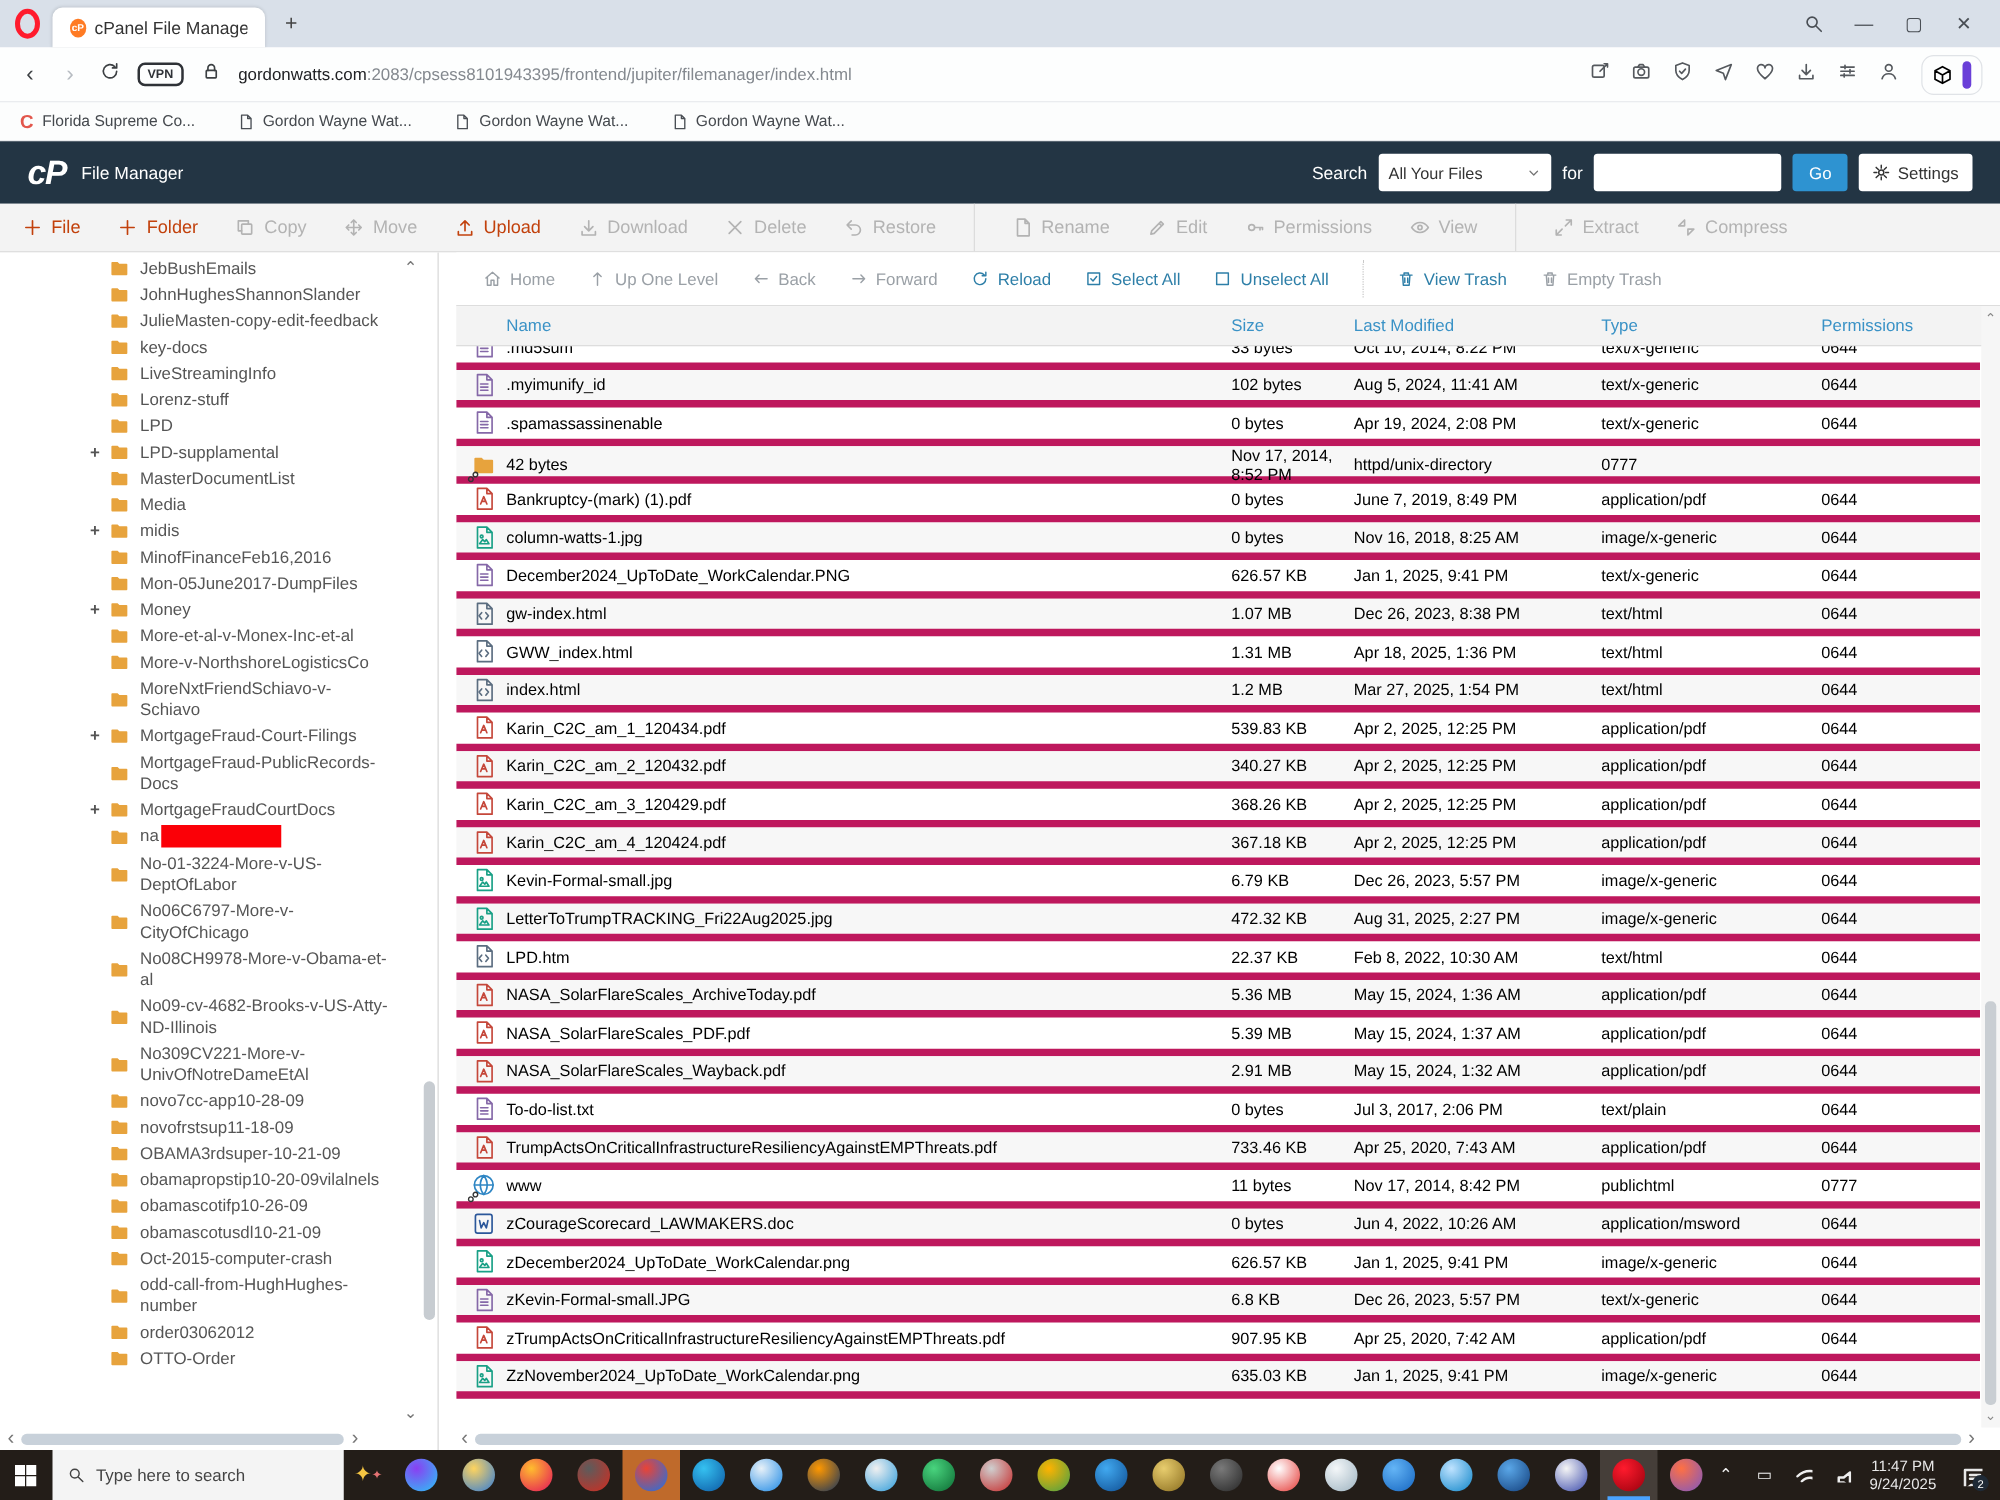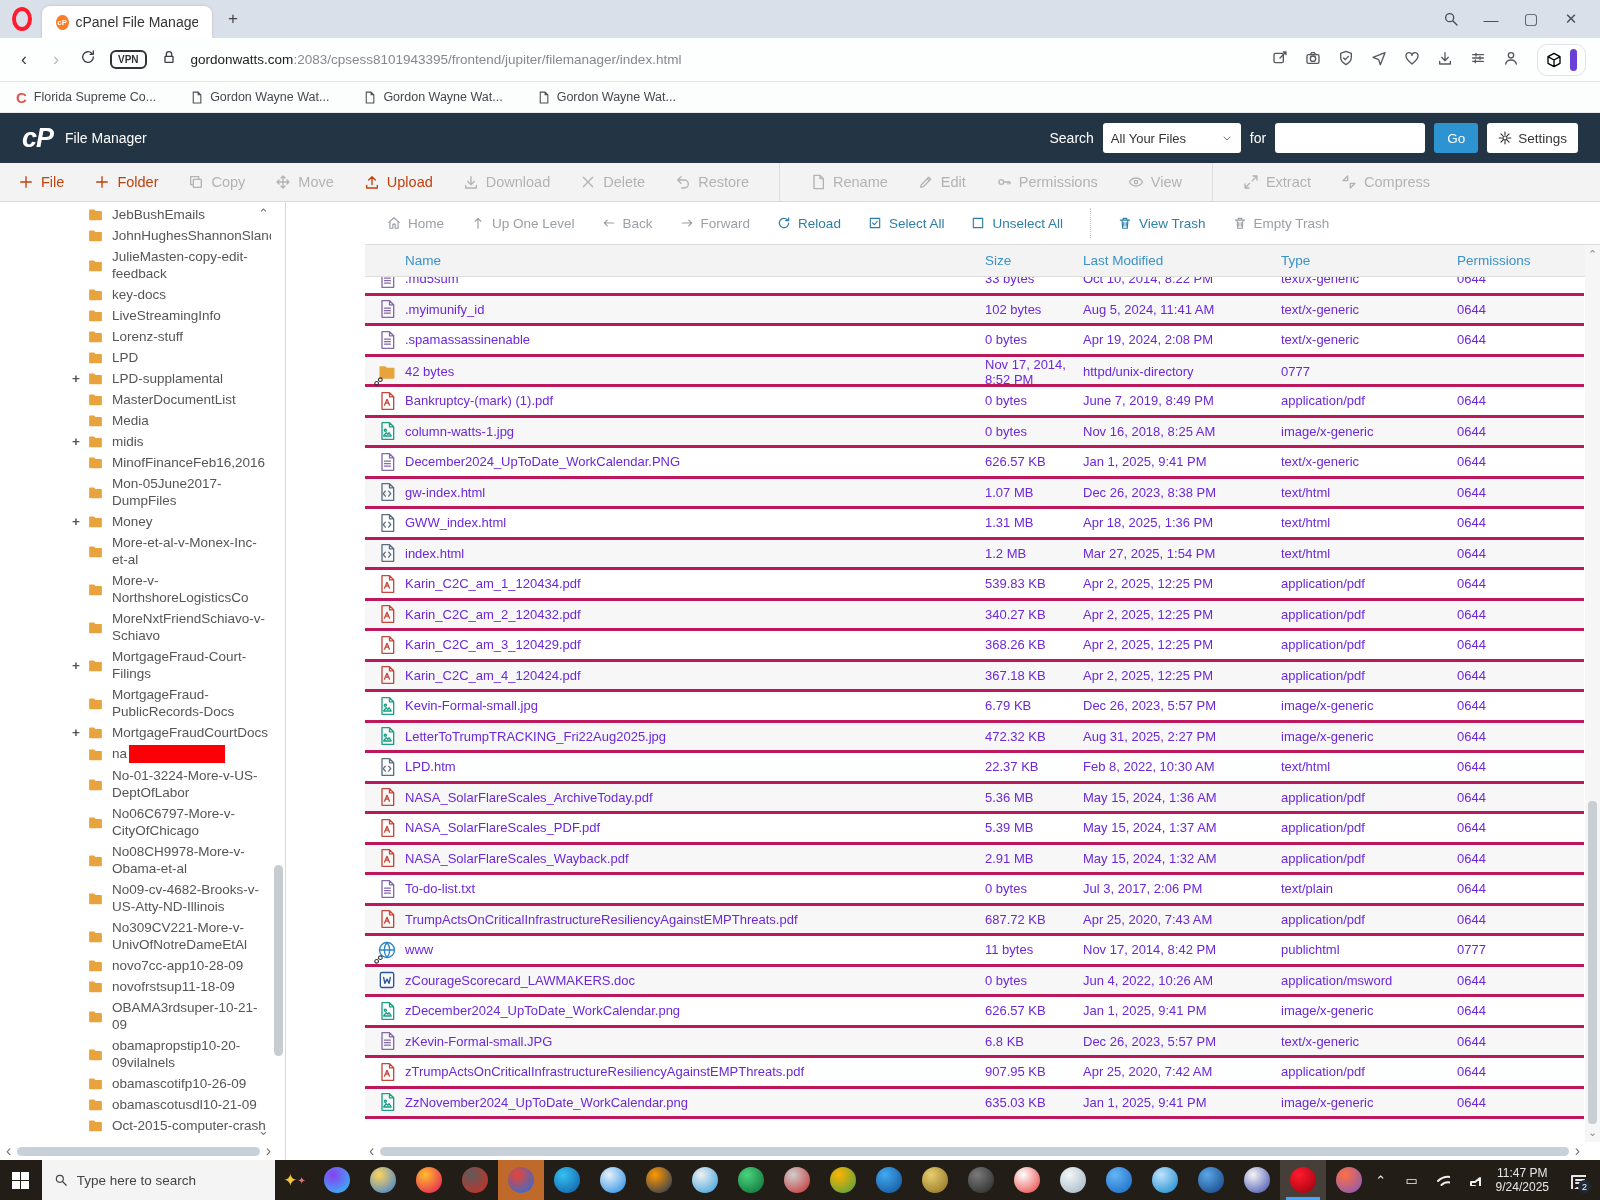--- a/index.html
+++ b/index.html
@@ -44,21 +44,21 @@
   .btn-settings{background:#fff;color:#333;border-radius:3px;height:30px;padding:0 11px;display:flex;align-items:center;gap:6px;font-size:13.5px;}
 
   
   .cp-toolbar{position:absolute;top:163px;left:0;right:0;height:39px;background:#f3f3f3;border-bottom:1px solid #d9d9d9;display:flex;align-items:center;padding-left:18px;gap:30px;}
   .tbtn{display:flex;align-items:center;gap:7px;font-size:14.5px;color:#c2410c;}
   .tbtn.dis{color:#b3b3b3;}
   .tsep{width:1px;height:38px;background:#dcdcdc;}
 
   
   .content{position:absolute;top:202px;left:0;right:0;bottom:40px;background:#fff;}
-  .sidebar{position:absolute;top:0;left:0;width:286px;bottom:0;border-right:1px solid #d9d9d9;overflow:hidden;}
+  .sidebar{position:absolute;top:0;left:0;width:351px;bottom:0;border-right:1px solid #d9d9d9;overflow:hidden;}
   .tree{position:absolute;top:2px;left:0;right:14px;bottom:20px;overflow:hidden;font-size:13.5px;color:#555;}
   .titem{display:flex;align-items:center;padding:2px 0 2px 72px;line-height:17px;}
   .titem .plus{width:15px;flex:none;color:#555;font-weight:bold;}
   .titem svg{width:17px;height:17px;color:#e7a33d;margin-right:8px;flex:none;}
   .titem .lbl{max-width:200px;}
   .redact{display:inline-block;width:96px;height:18px;background:#fb0007;vertical-align:middle;margin-left:2px;}
   .tree-chev{position:absolute;right:16px;color:#777;font-size:13px;}
   .sb-vtrack{position:absolute;right:2px;top:120px;bottom:40px;width:9px;}
   .sb-vthumb{position:absolute;right:0;width:9px;border-radius:5px;background:#c7ccd1;}
   .hscroll{position:absolute;bottom:2px;height:14px;display:flex;align-items:center;gap:6px;color:#777;}
@@ -67,21 +67,21 @@
   .main{position:absolute;left:331px;right:0;top:0;bottom:0;margin-left:34px;}
   .fm-nav{position:absolute;top:0;left:0;right:0;height:43px;border-bottom:1px solid #ddd;display:flex;align-items:center;padding-left:22px;gap:27px;background:#fff;}
   .nbtn{display:flex;align-items:center;gap:7px;font-size:13.5px;}
   .nbtn.dis{color:#9aa0a6;}
   .nbtn.act{color:#2e7fa8;}
   .nsep{width:1px;height:30px;border-left:1px dotted #c9c9c9;}
 
   .thead{position:absolute;top:43px;left:0;right:0;height:32px;background:#f3f3f3;border-bottom:1px solid #ddd;display:grid;grid-template-columns:40px 580px 98px 198px 176px 90px;align-items:center;color:#3a92c6;font-size:13.5px;}
   .rows{position:absolute;top:75px;left:0;right:16px;bottom:18px;overflow:hidden;}
   .rowlist{margin-top:-12px;}
-  .frow{height:30.5px;display:grid;grid-template-columns:40px 580px 98px 198px 176px 90px;align-items:center;font-size:13px;color:#6d28d9;border-bottom:3px solid #be185d;}
+  .frow{height:30.5px;display:grid;grid-template-columns:40px 580px 98px 198px 176px 90px;align-items:center;font-size:13px;color:#000000;border-bottom:6px solid #be185d;}
   .frow:nth-child(even){background:#f7f7f7;}
   .frow .fname{white-space:nowrap;overflow:hidden;}
   .ficon{position:relative;width:20px;height:20px;margin-left:12px;}
   .ficon svg{width:20px;height:20px;stroke-width:1.6;}
   .linkbadge{position:absolute;left:-4px;bottom:-4px;width:11px;height:11px;color:#333;}
   .linkbadge svg{width:11px;height:11px;stroke-width:2.4;}
   .c-text{color:#8568a8;} .c-pdf{color:#c5473a;} .c-img{color:#19a086;}
   .c-code{color:#5b6d80;} .c-word{color:#2b579a;} .c-folder{color:#e7a33d;} .c-globe{color:#2f86c4;}
 
   .main-vscroll{position:absolute;right:0;top:43px;bottom:18px;width:15px;background:#f6f6f6;display:flex;flex-direction:column;align-items:center;color:#888;font-size:11px;}
@@ -1012,21 +1012,21 @@
             <span>0 bytes</span>
             <span>Jul 3, 2017, 2:06 PM</span>
             <span>text/plain</span>
             <span>0644</span>
           </div>
           <div class="frow">
             <span class="ficon c-pdf"><svg class="ic">
                 <use href="#i-ft-pdf"></use>
               </svg></span>
             <span class="fname">TrumpActsOnCriticalInfrastructureResiliencyAgainstEMPThreats.pdf</span>
-            <span>687.72 KB</span>
+            <span>733.46 KB</span>
             <span>Apr 25, 2020, 7:43 AM</span>
             <span>application/pdf</span>
             <span>0644</span>
           </div>
           <div class="frow">
             <span class="ficon c-globe"><svg class="ic">
                 <use href="#i-ft-globe"></use>
               </svg><span class="linkbadge"><svg class="ic">
                   <use href="#i-link"></use>
                 </svg></span></span>

